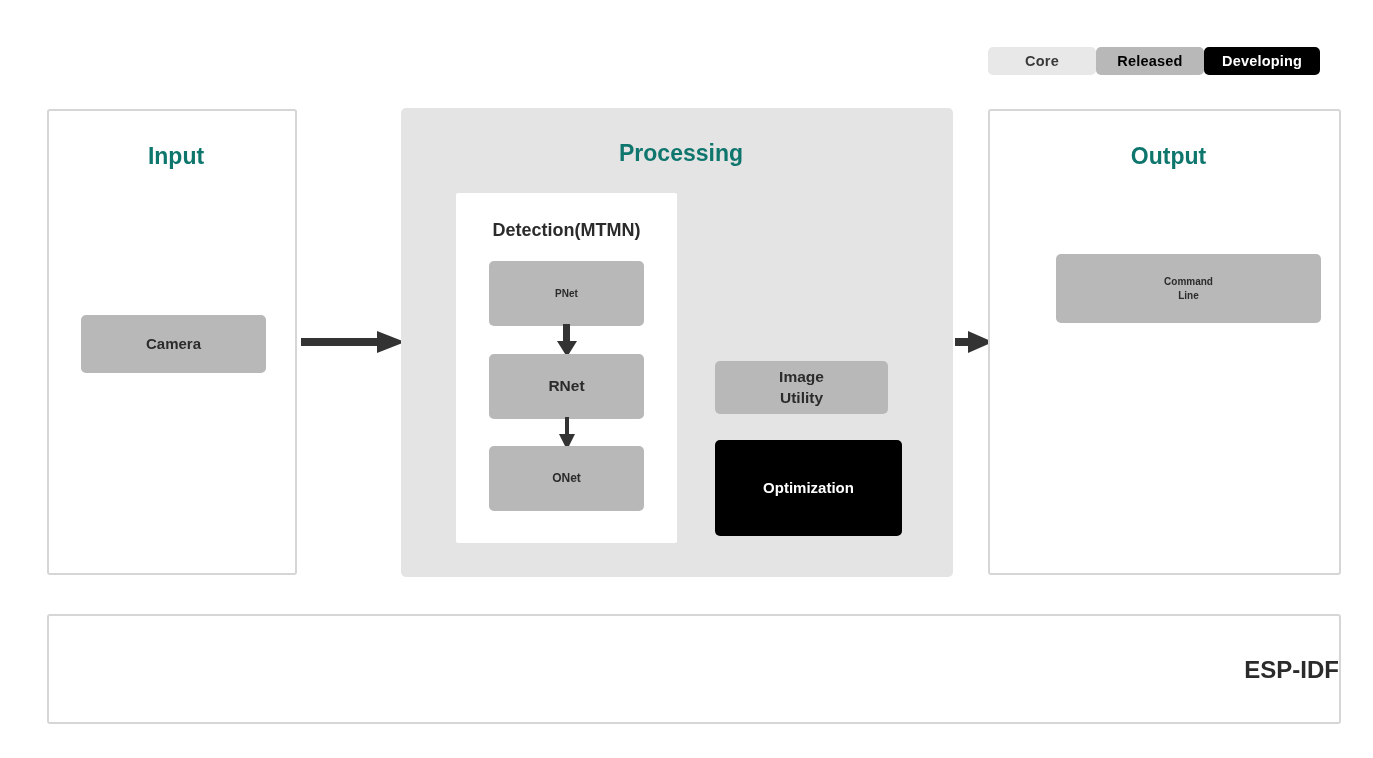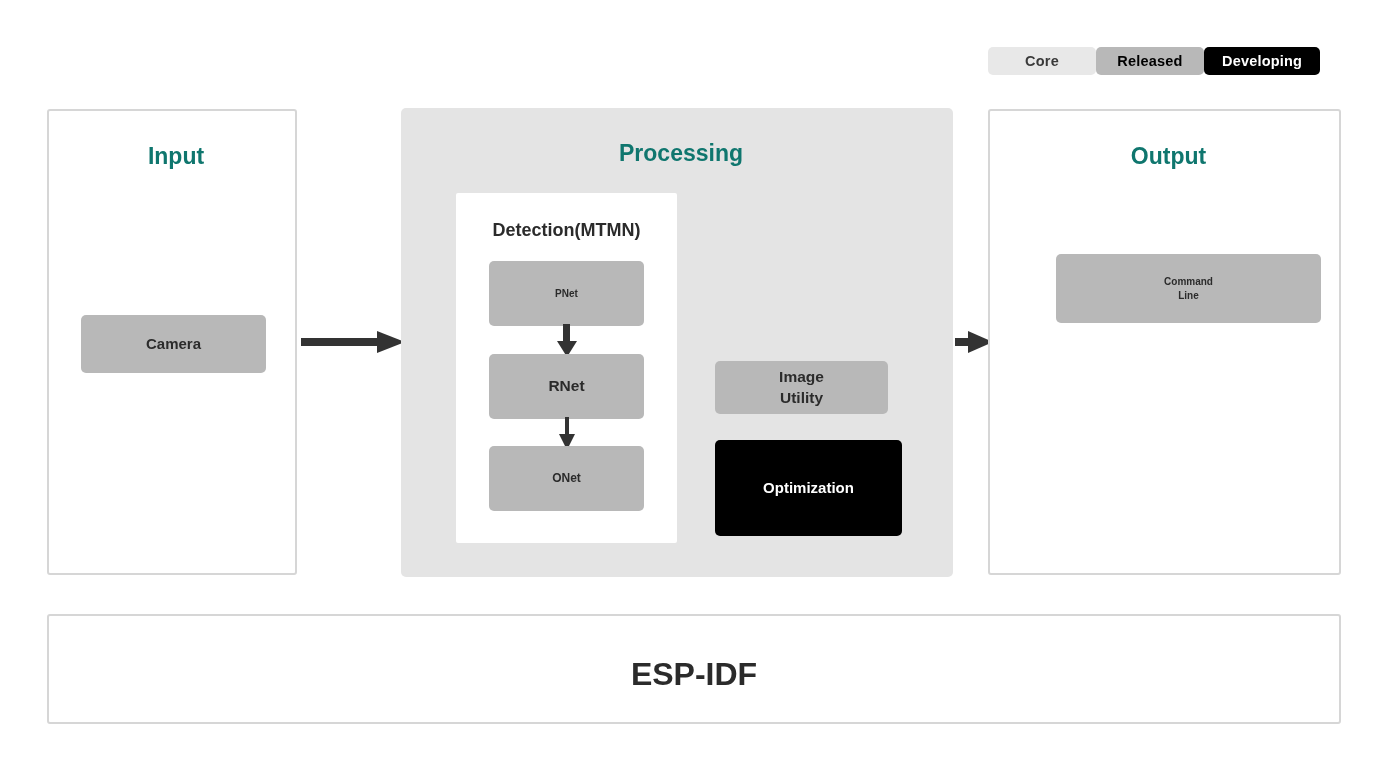--- a/index.html
+++ b/index.html
@@ -136,22 +136,22 @@
   #arrow-pnet-rnet { left: 100px; top: 131px; width: 22px; height: 33px; }
   #arrow-rnet-onet { left: 100px; top: 224px; width: 22px; height: 33px; }
 
   
   #panel-espidf {
     left: 47px; top: 614px; width: 1294px; height: 110px;
   }
   #title-espidf {
     position: absolute;
     left: 0; right: 0; top: 40px;
-    text-align: center;
-    font-size: 32px;
+    text-align: right;
+    font-size: 24px;
     font-weight: bold;
     color: #2b2b2b;
   }
 </style>
 </head>
 <body>
 
 <div id="legend">
   <div class="legend-badge legend-core">
     <span>Core</span>

